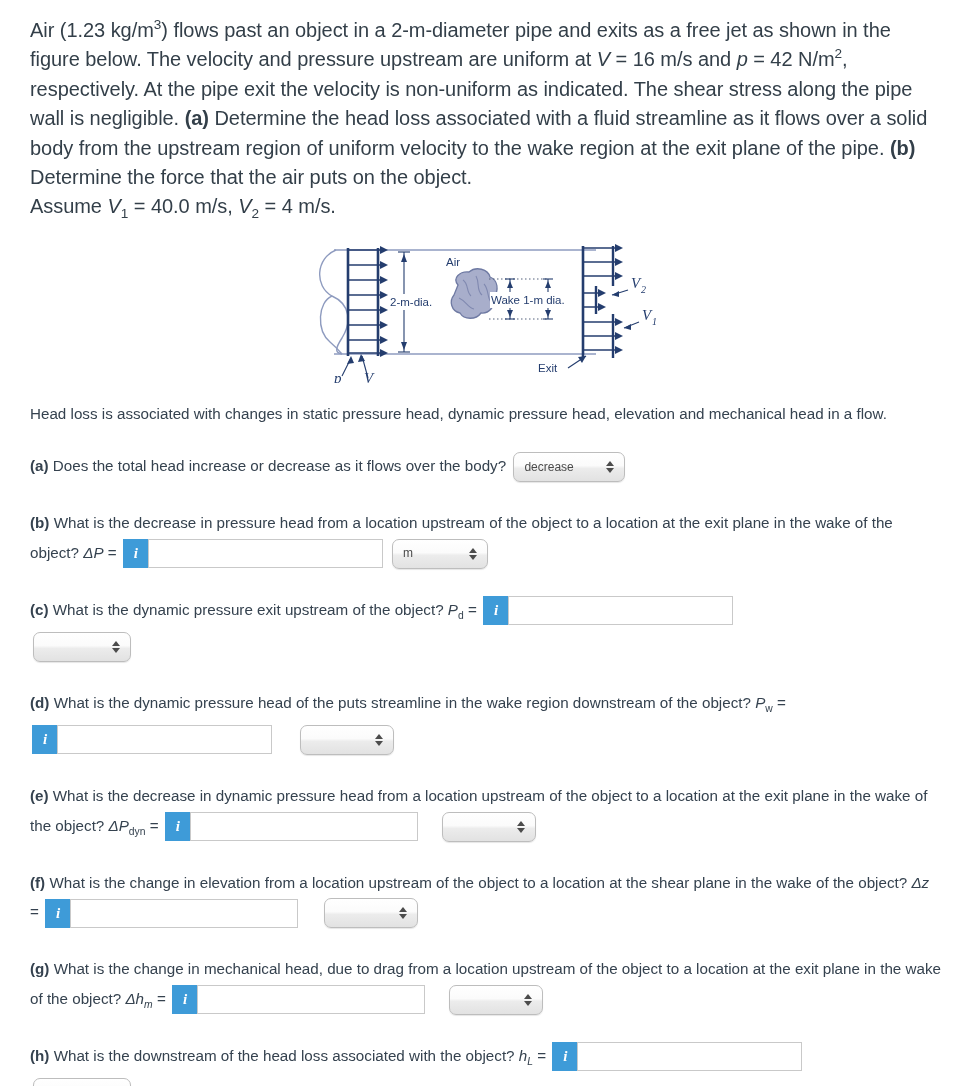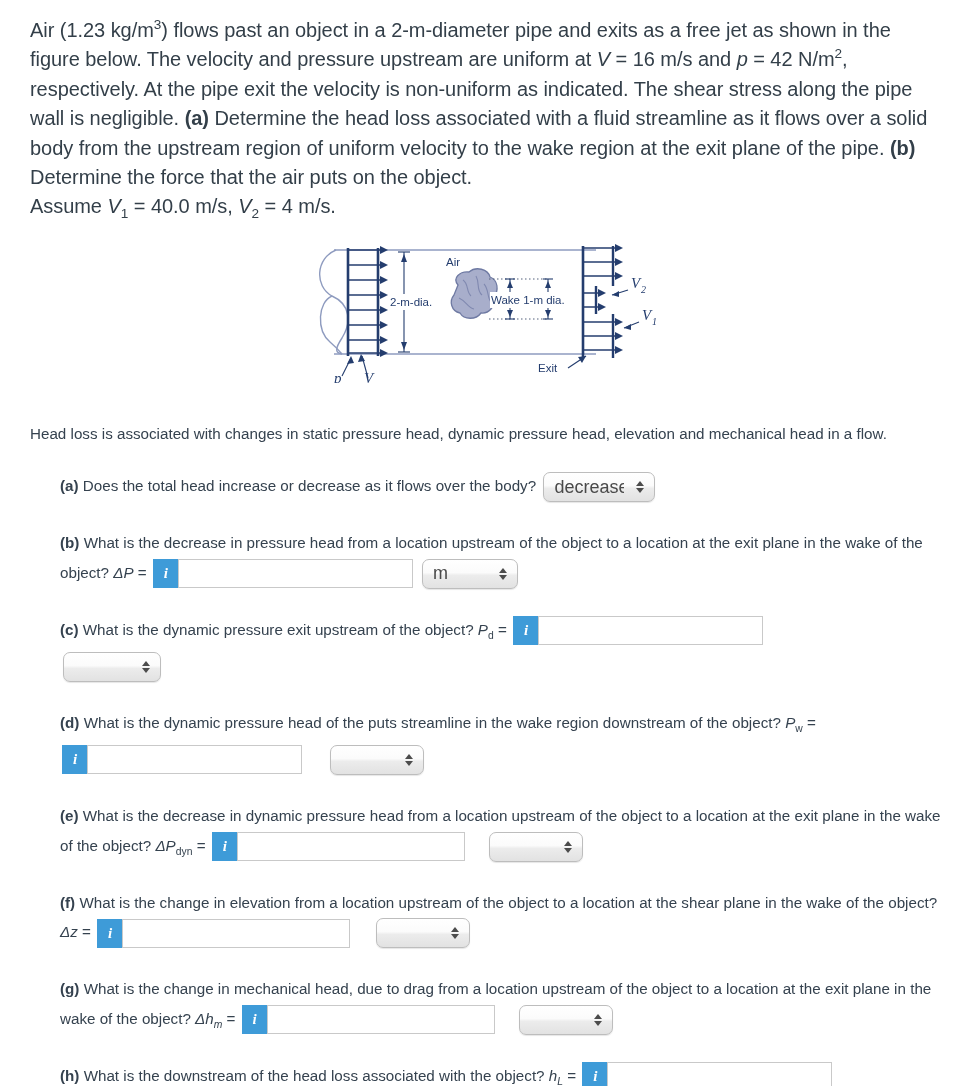--- a/index.html
+++ b/index.html
@@ -51,33 +51,32 @@
   .figure-wrap {
     width: 100%;
     display: flex;
     justify-content: center;
     margin-top: 16px;
     margin-bottom: 6px;
   }
 
   
   .para {
-    margin-top: 40px;
+    margin-top: 20px;
     max-width: 900px;
     font-size: 15.2px;
     line-height: 1.48;
   }
 
   
   .q {
     margin-top: 26px;
     max-width: 930px;
     font-size: 15.2px;
     line-height: 1.95;
-    margin-left: 30px;
   }
   .q-text { display: inline; }
   .q-label { font-weight: bold; }
 
   
   .ansgroup {
     display: inline-flex;
     align-items: stretch;
     vertical-align: middle;
     margin: 0 2px;
@@ -119,21 +118,21 @@
     align-items: center;
     vertical-align: middle;
     height: 30px;
     box-sizing: border-box;
     border: 1px solid #bdbdbd;
     border-radius: 7px;
     background: linear-gradient(to bottom, #ffffff 0%, #fbfbfb 45%, #ececec 55%, #e2e2e2 100%);
     box-shadow: 0 1px 1px rgba(0,0,0,0.10);
     padding: 0 10px;
     cursor: pointer;
-    font-size: 18px;
+    font-size: 12px;
     color: #4a4a4a;
     margin: 0 3px;
   }
   .sel .sel-val {
     flex: 1;
     white-space: nowrap;
     overflow: hidden;
   }
   .sel .arrows {
     display: inline-flex;

